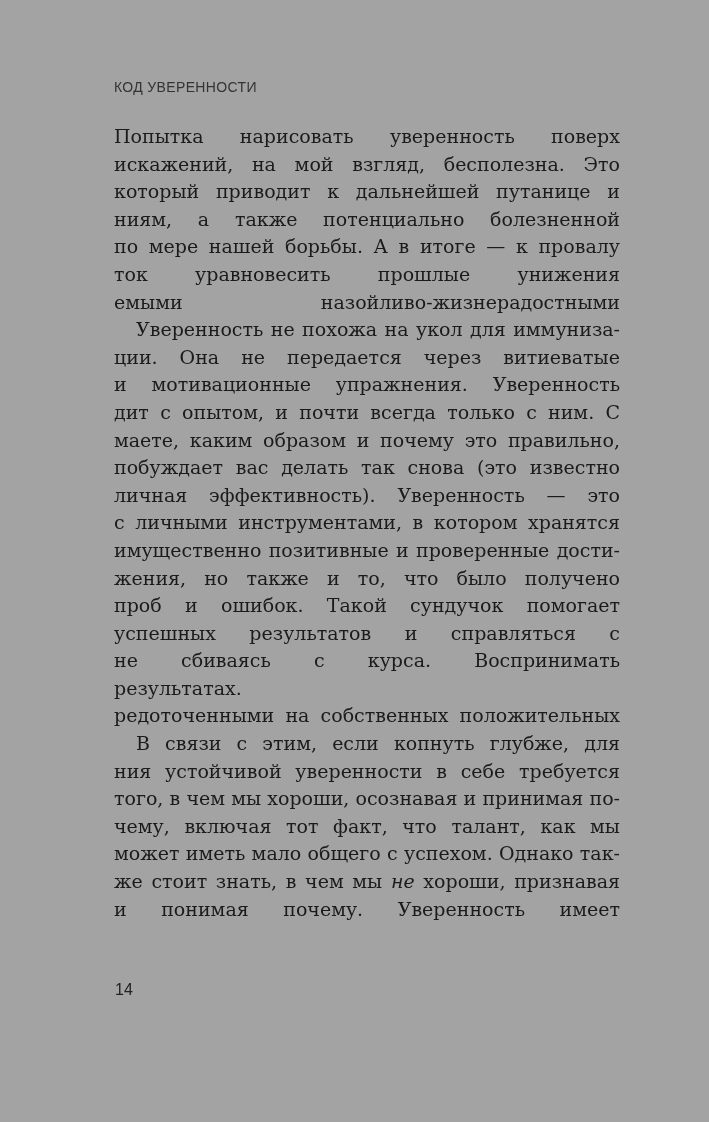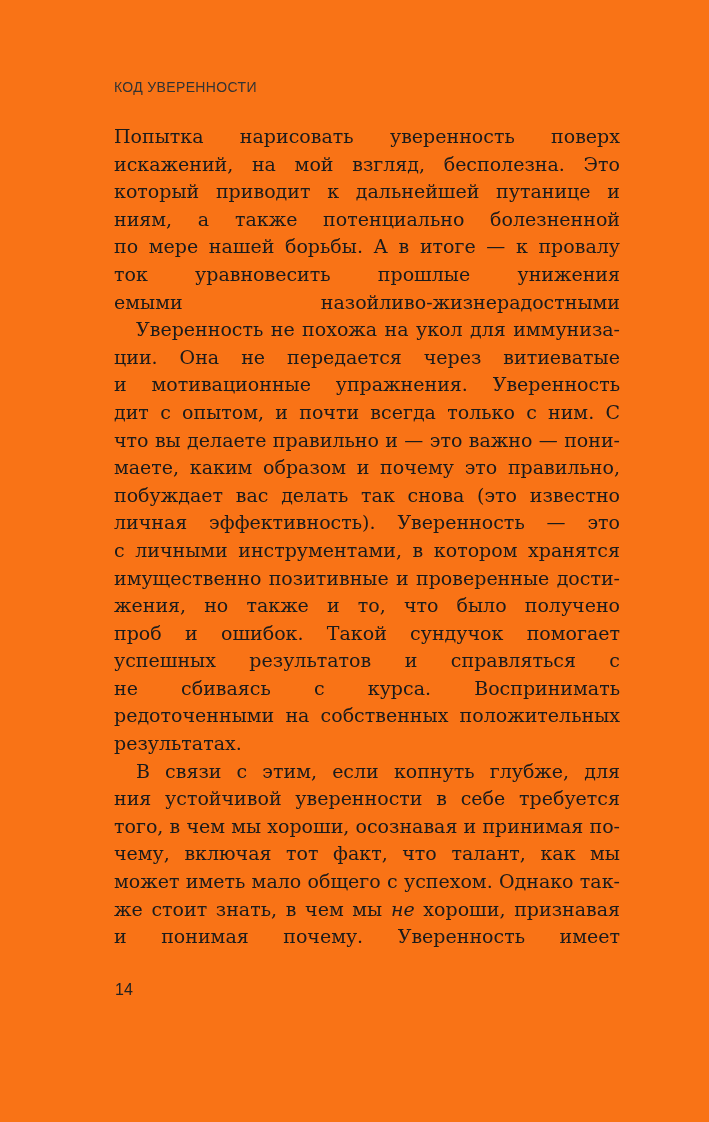--- a/index.html
+++ b/index.html
@@ -4,21 +4,21 @@
 <style>
   html, body {
     margin: 0;
     padding: 0;
     background: #ffffff;
   }
   .page {
     position: relative;
     width: 709px;
     height: 1122px;
-    background: #f97316;
+    background: #a3a3a3;
     overflow: hidden;
   }
   .running-header {
     position: absolute;
     left: 114px;
     top: 79px;
     font-family: "Liberation Sans", sans-serif;
     font-size: 14px;
     line-height: 16px;
     letter-spacing: 0.35px;
@@ -80,32 +80,31 @@
         <div class="line"><span>ниям, а также потенциально болезненной расплате</span></div>
         <div class="line"><span>по мере нашей борьбы. А в итоге — к провалу попы-</span></div>
         <div class="line"><span>ток уравновесить прошлые унижения пропагандиру-</span></div>
         <div class="line para-last"><span>емыми назойливо-жизнерадостными инструкциями.</span></div>
       </div>
       <div class="para">
         <div class="line para-first"><span>Уверенность не похожа на укол для иммуниза-</span></div>
         <div class="line"><span>ции. Она не передается через витиеватые экзерсисы</span></div>
         <div class="line"><span>и мотивационные упражнения. Уверенность прихо-</span></div>
         <div class="line"><span>дит с опытом, и почти всегда только с ним. С тем,</span></div>
-        <div class="line"><span>что вы делаете правильно и — это важно — пони-</span></div>
         <div class="line"><span>маете, каким образом и почему это правильно, что</span></div>
         <div class="line"><span>побуждает вас делать так снова (это известно как</span></div>
         <div class="line"><span>личная эффективность). Уверенность — это сундук</span></div>
         <div class="line"><span>с личными инструментами, в котором хранятся пре-</span></div>
         <div class="line"><span>имущественно позитивные и проверенные дости-</span></div>
         <div class="line"><span>жения, но также и то, что было получено методом</span></div>
         <div class="line"><span>проб и ошибок. Такой сундучок помогает достигать</span></div>
         <div class="line"><span>успешных результатов и справляться с неудачами,</span></div>
         <div class="line"><span>не сбиваясь с курса. Воспринимать отрицательные</span></div>
+        <div class="line para-last"><span>результатах.</span></div>
         <div class="line"><span>редоточенными на собственных положительных</span></div>
-        <div class="line para-last"><span>результатах.</span></div>
       </div>
       <div class="para">
         <div class="line para-first"><span>В связи с этим, если копнуть глубже, для обрете-</span></div>
         <div class="line"><span>ния устойчивой уверенности в себе требуется лишь</span></div>
         <div class="line"><span>того, в чем мы хороши, осознавая и принимая по-</span></div>
         <div class="line"><span>чему, включая тот факт, что талант, как мы увидим,</span></div>
         <div class="line"><span>может иметь мало общего с успехом. Однако так-</span></div>
         <div class="line"><span>же стоит знать, в чем мы </span><i>не</i><span> хороши, признавая это</span></div>
         <div class="line para-last"><span>и понимая почему. Уверенность имеет отношение</span></div>
       </div>

